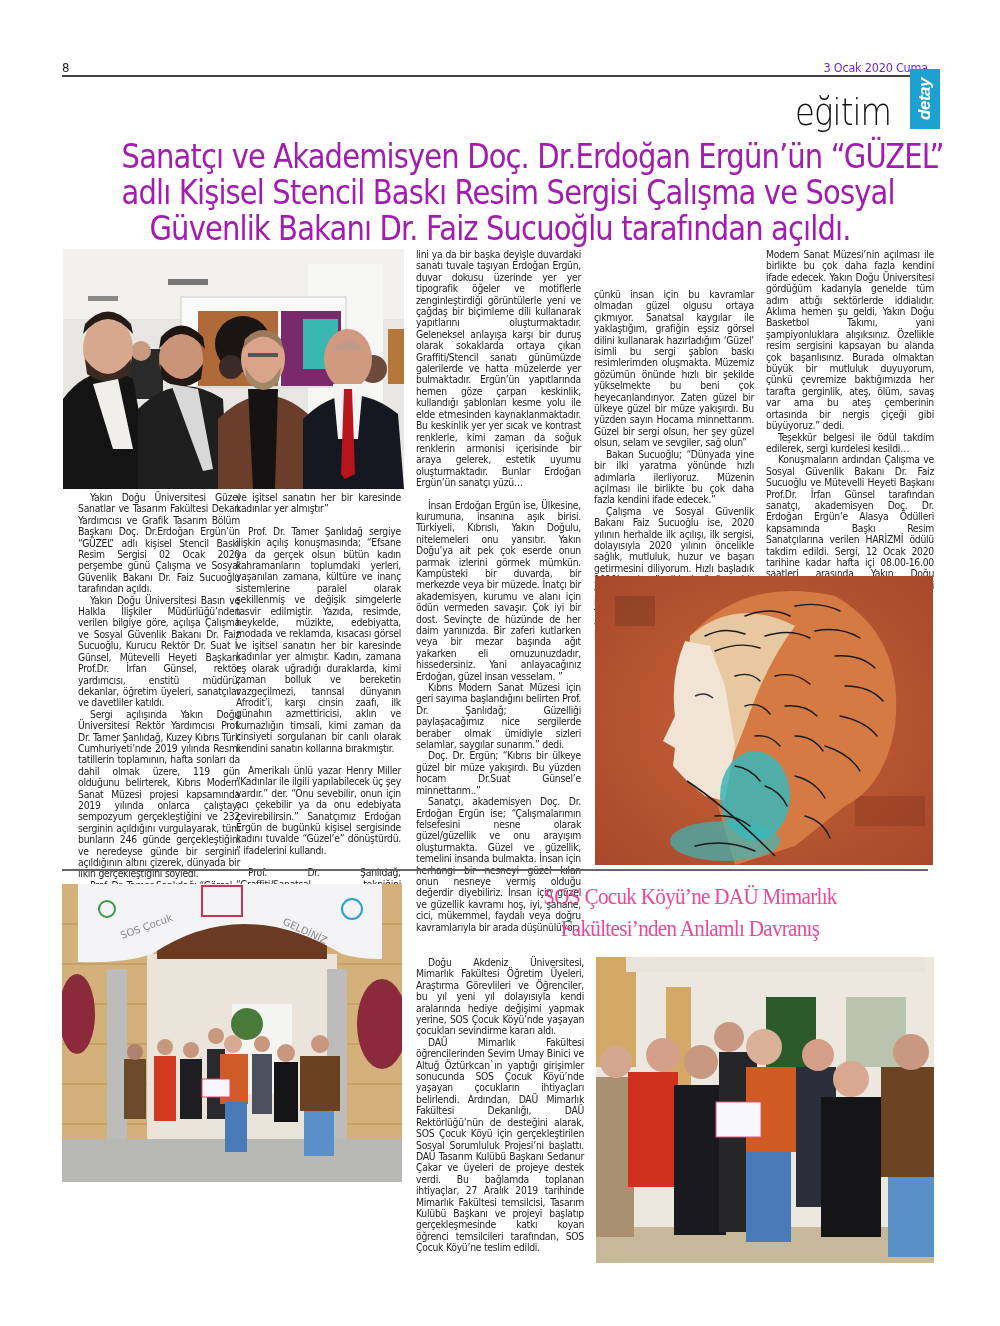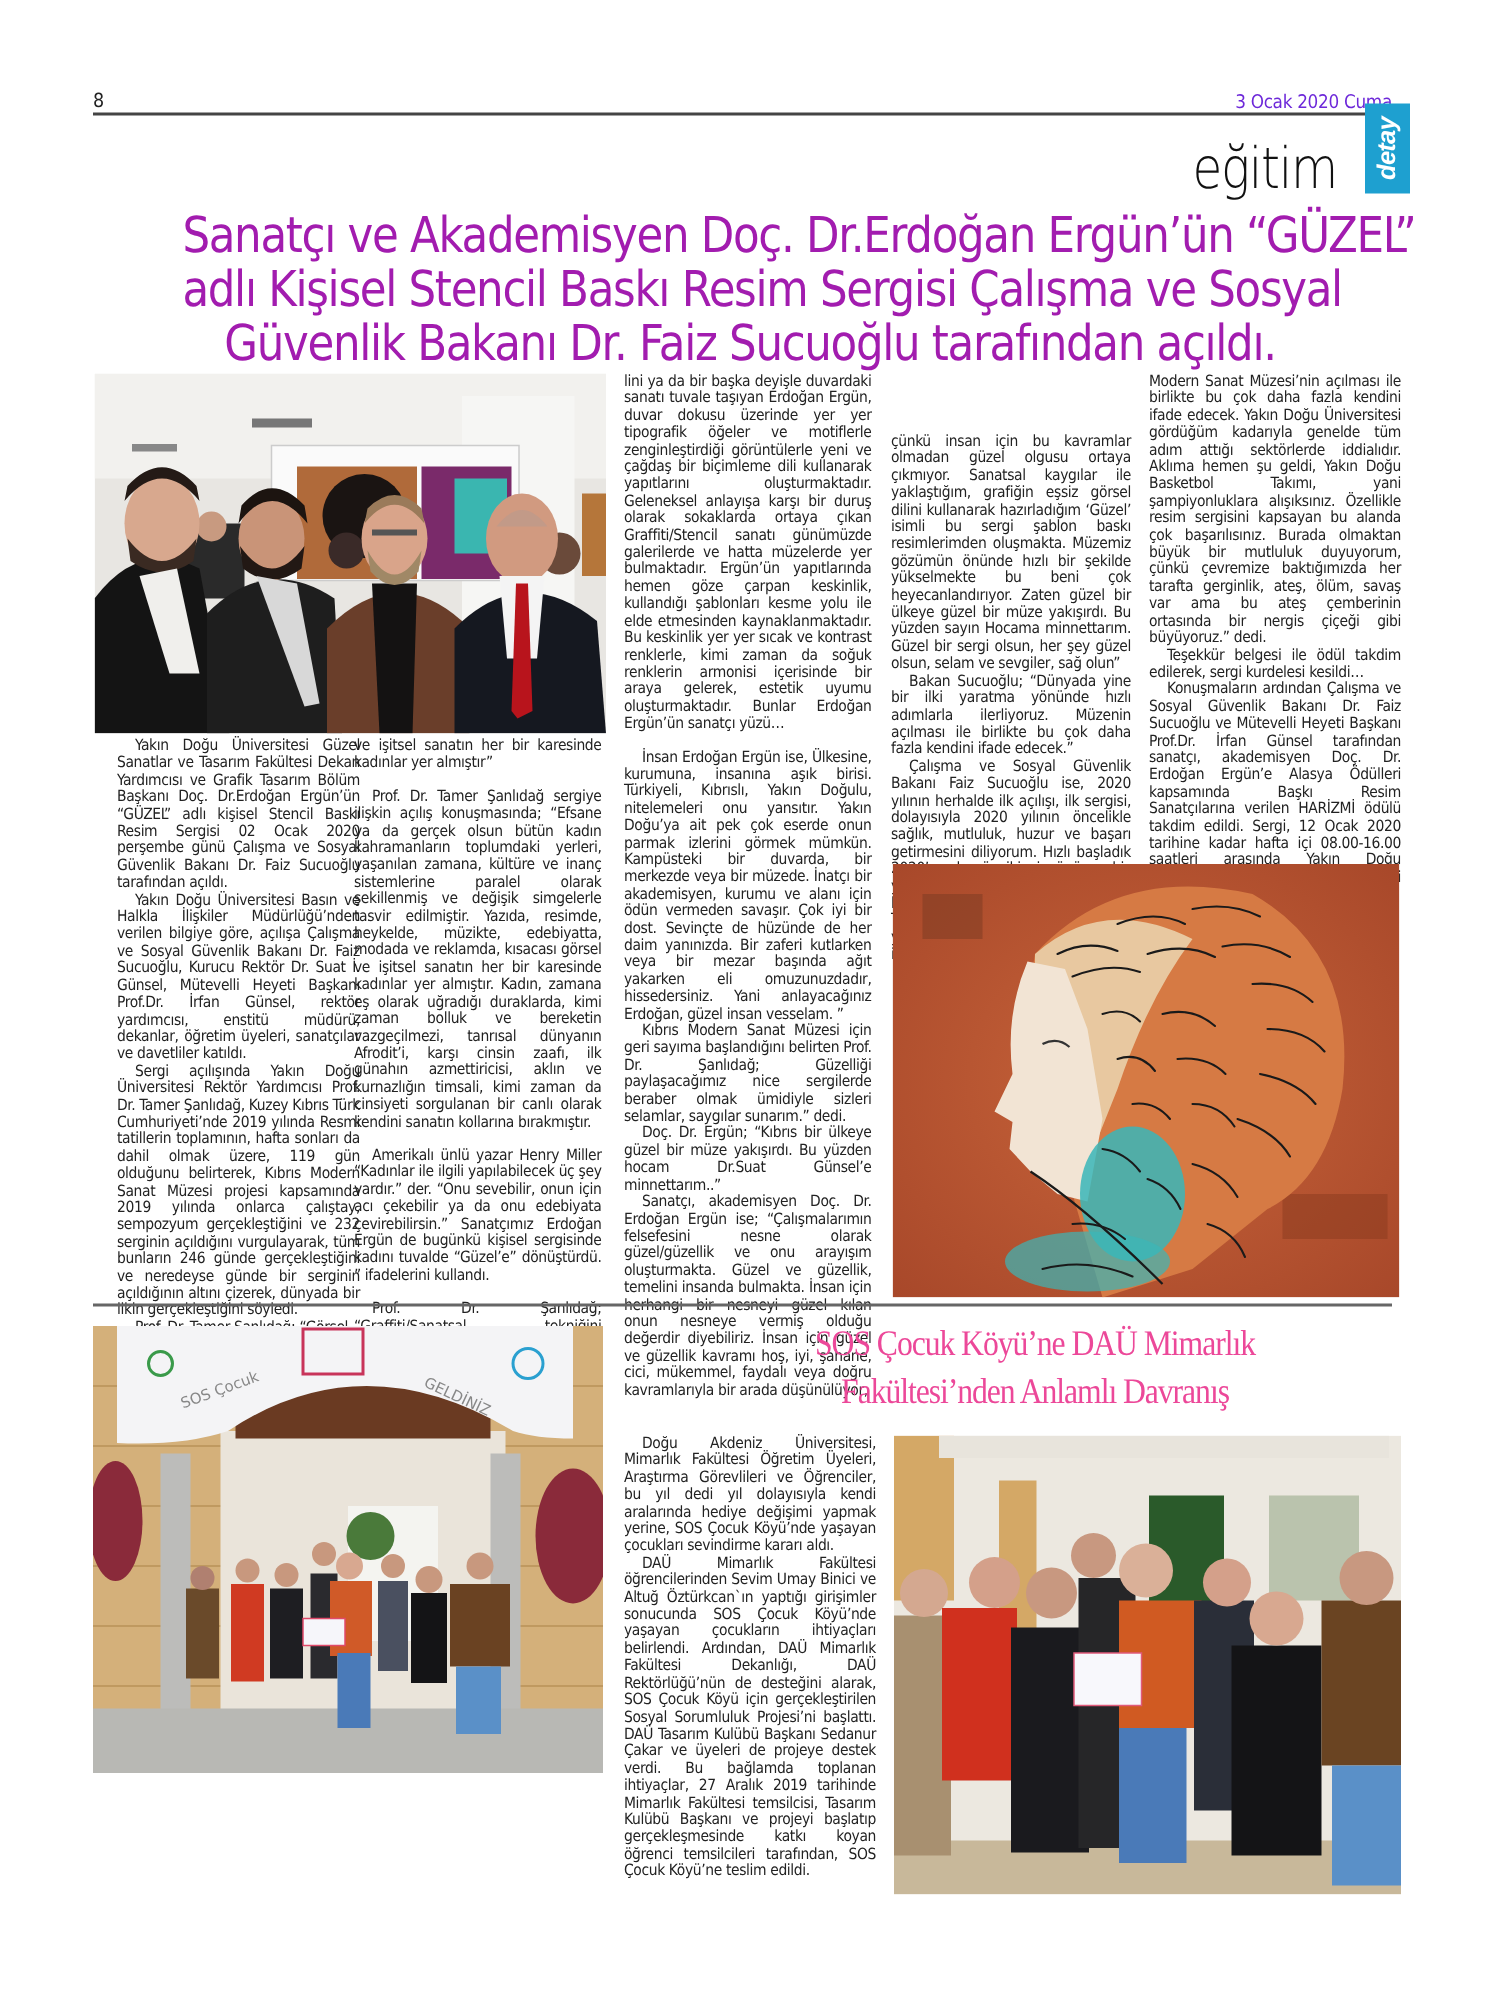--- a/index.html
+++ b/index.html
@@ -222,21 +222,21 @@
     </g>
   </svg>
 </div>
 
 <div class="abs headline2">
   <div>SOS Çocuk Köyü’ne DAÜ Mimarlık</div>
   <div>Fakültesi’nden Anlamlı Davranış</div>
 </div>
 
 <div class="abs col" style="left:416px;top:957px;width:168px;">
-  <p>Doğu Akdeniz Üniversitesi, Mimarlık Fakültesi Öğretim Üyeleri, Araştırma Görevlileri ve Öğrenciler, bu yıl dedi yıl dolayısıyla kendi aralarında hediye değişimi yapmak yerine, SOS Çocuk Köyü’nde yaşayan çocukları sevindirme kararı aldı.</p>
+  <p>Doğu Akdeniz Üniversitesi, Mimarlık Fakültesi Öğretim Üyeleri, Araştırma Görevlileri ve Öğrenciler, bu yıl yeni yıl dolayısıyla kendi aralarında hediye değişimi yapmak yerine, SOS Çocuk Köyü’nde yaşayan çocukları sevindirme kararı aldı.</p>
   <p>DAÜ Mimarlık Fakültesi öğrencilerinden Sevim Umay Binici ve Altuğ Öztürkcan`ın yaptığı girişimler sonucunda SOS Çocuk Köyü’nde yaşayan çocukların ihtiyaçları belirlendi. Ardından, DAÜ Mimarlık Fakültesi Dekanlığı, DAÜ Rektörlüğü’nün de desteğini alarak, SOS Çocuk Köyü için gerçekleştirilen Sosyal Sorumluluk Projesi’ni başlattı. DAÜ Tasarım Kulübü Başkanı Sedanur Çakar ve üyeleri de projeye destek verdi. Bu bağlamda toplanan ihtiyaçlar, 27 Aralık 2019 tarihinde Mimarlık Fakültesi temsilcisi, Tasarım Kulübü Başkanı ve projeyi başlatıp gerçekleşmesinde katkı koyan öğrenci temsilcileri tarafından, SOS Çocuk Köyü’ne teslim edildi.</p>
 </div>
 
 <div class="abs photo" style="left:596px;top:957px;width:338px;height:306px;">
   <svg width="338" height="306" viewBox="0 0 338 306">
     <rect width="338" height="306" fill="#ece8e0"></rect>
     <rect x="0" y="0" width="40" height="110" fill="#d4a866"></rect>
     <rect x="70" y="30" width="25" height="100" fill="#d4a866"></rect>
     <rect x="30" y="0" width="300" height="15" fill="#e8e4dc"></rect>
     <rect x="170" y="40" width="50" height="100" fill="#2a5a2a"></rect>

